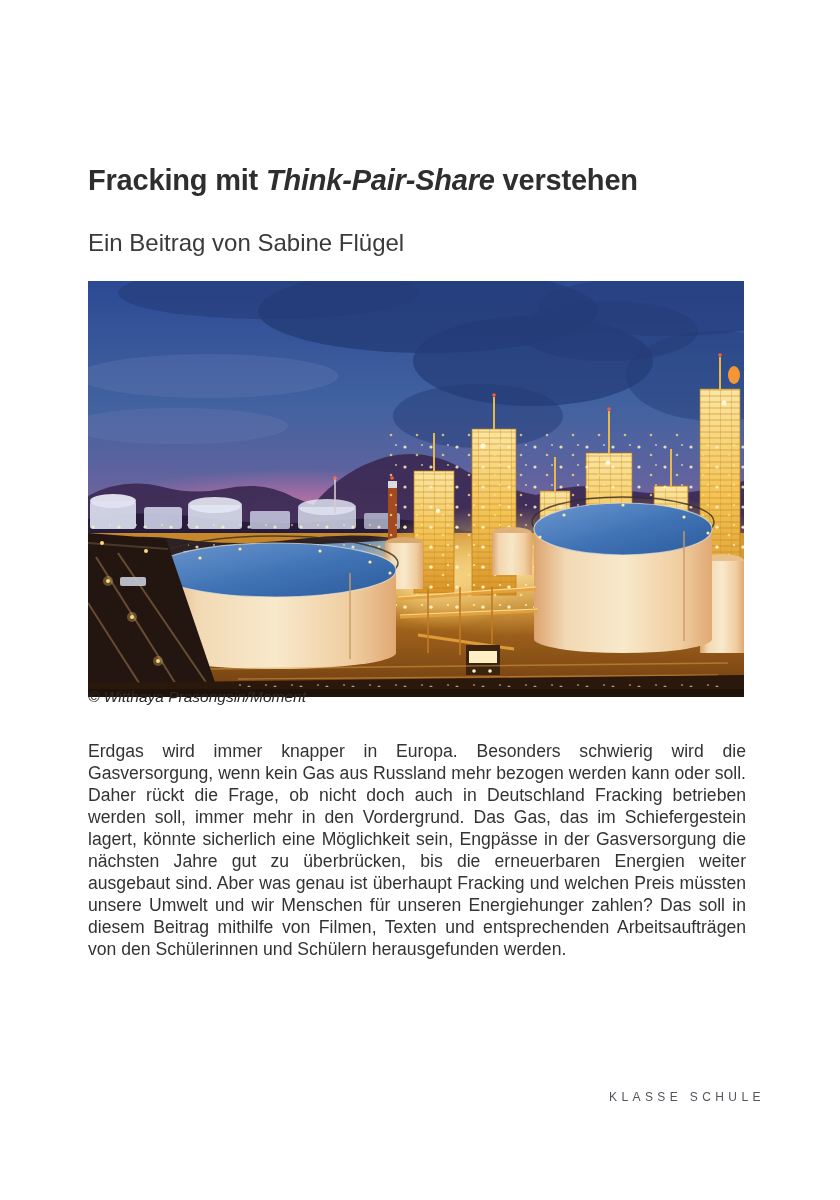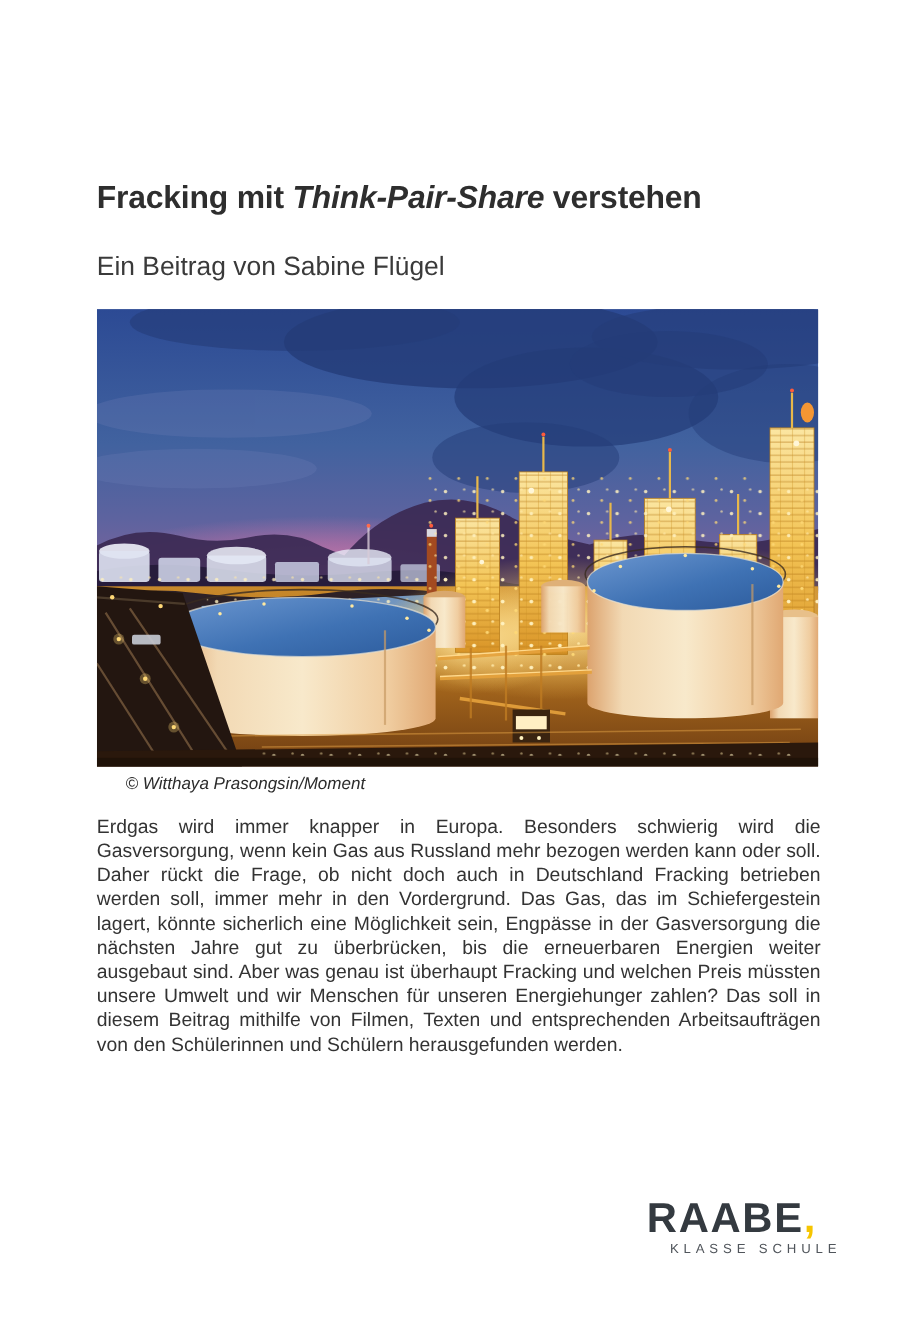--- a/index.html
+++ b/index.html
@@ -36,25 +36,24 @@
     position: absolute;
     left: 88px;
     top: 281px;
     width: 656px;
     height: 416px;
     overflow: hidden;
   }
   .credit {
     position: absolute;
     left: 88px;
-    top: 704px;
+    top: 688px;
     font-size: 15.5px;
     font-style: italic;
     color: #2b2b2b;
-    margin-left: 26px;
   }
   .bodytext {
     position: absolute;
     left: 88px;
     top: 740px;
     width: 658px;
     font-size: 17.6px;
     line-height: 22px;
     color: #333333;
     text-align: justify;
@@ -325,17 +324,16 @@
       <rect x="0" y="408" width="656" height="8" fill="#1f1208" opacity="0.95"></rect>
       <rect x="140" y="398" width="500" height="8" fill="url(#lights)" opacity="0.7"></rect>
     </svg>
   </div>
 
   <div class="credit">© Witthaya Prasongsin/Moment</div>
 
   <p class="bodytext">Erdgas wird immer knapper in Europa. Besonders schwierig wird die Gasversorgung, wenn kein Gas aus Russland mehr bezogen werden kann oder soll. Daher rückt die Frage, ob nicht doch auch in Deutschland Fracking betrieben werden soll, immer mehr in den Vordergrund. Das Gas, das im Schiefergestein lagert, könnte sicherlich eine Möglichkeit sein, Engpässe in der Gasversorgung die nächsten Jahre gut zu überbrücken, bis die erneuerbaren Energien weiter ausgebaut sind. Aber was genau ist überhaupt Fracking und welchen Preis müssten unsere Umwelt und wir Menschen für unseren Energiehunger zahlen? Das soll in diesem Beitrag mithilfe von Filmen, Texten und entsprechenden Arbeitsaufträgen von den Schülerinnen und Schülern herausgefunden werden.</p>
 
   <div class="logo">
-    <div class="brand"><span>RAABE</span><span class="comma">,</span></div>
     <div class="tagline">KLASSE SCHULE</div>
   </div>
 
 </div>
 
 </body></html>

